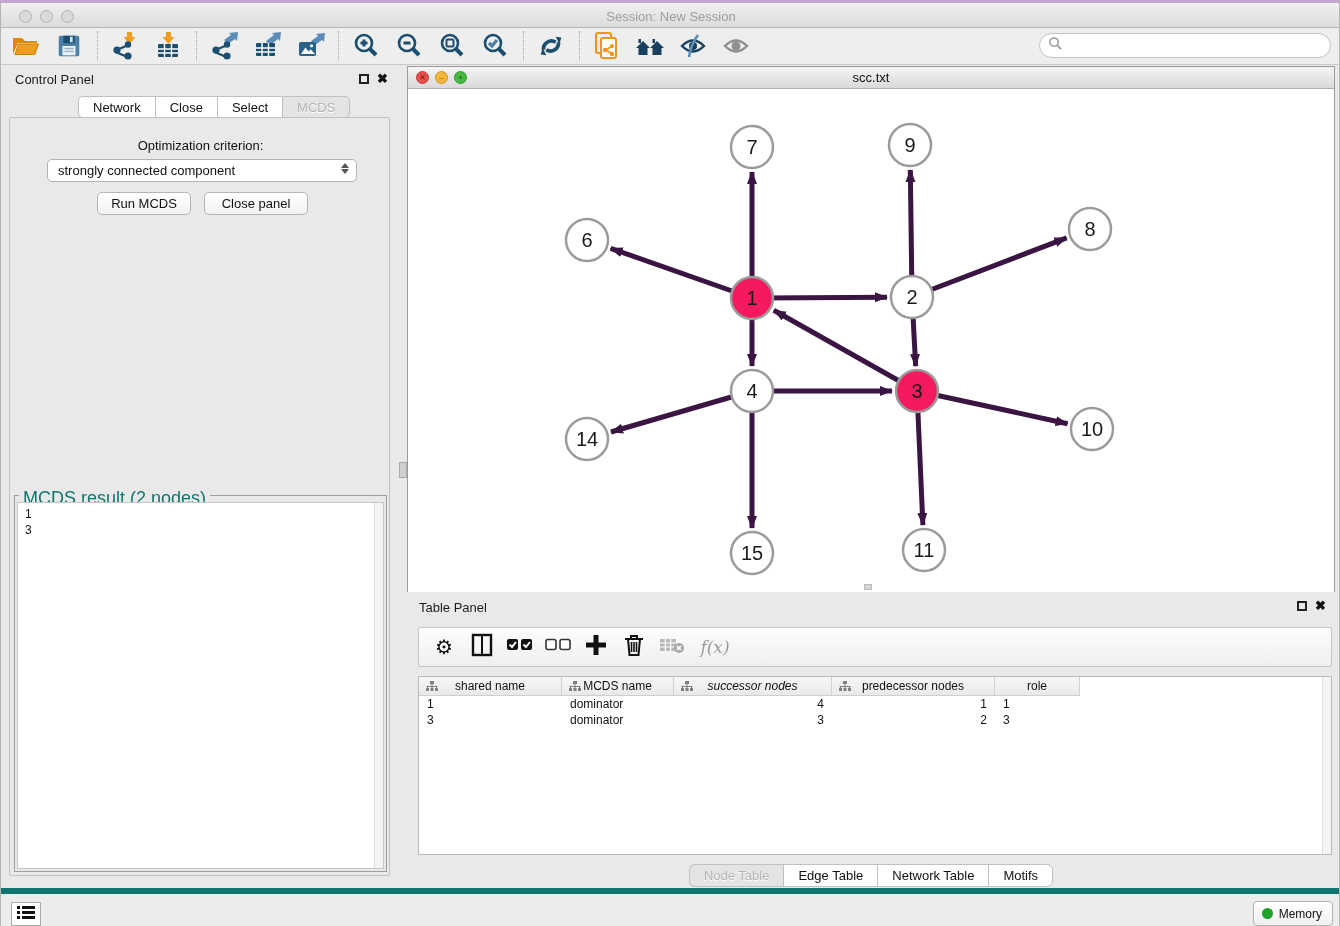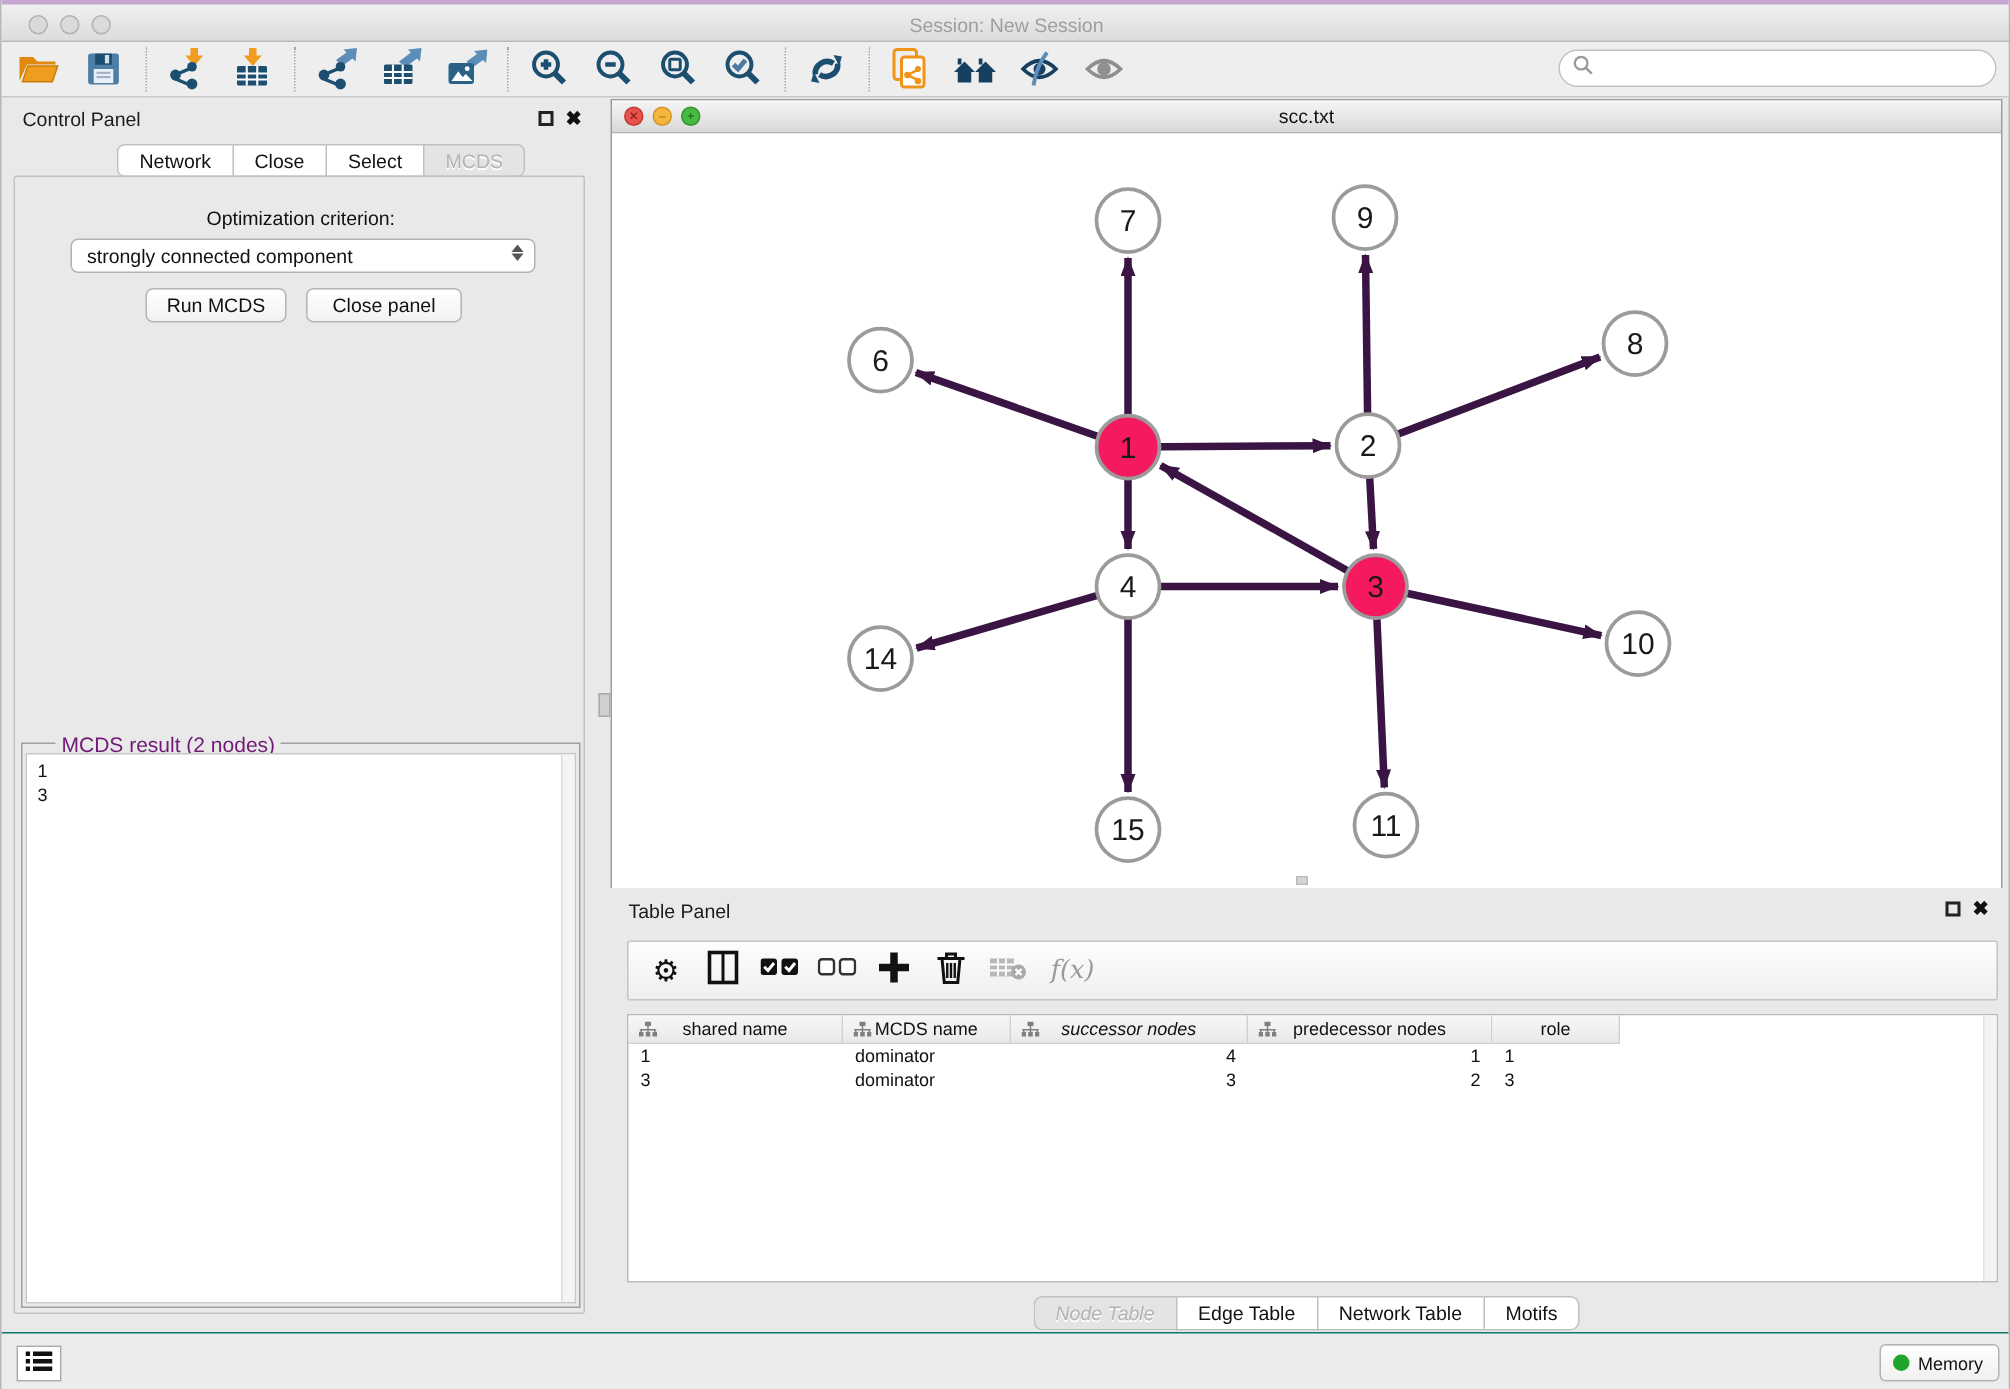--- a/index.html
+++ b/index.html
@@ -72,21 +72,21 @@
   .cp-btn {
     position:absolute; top:74px; height:23px; background:linear-gradient(#ffffff,#f2f2f2);
     border:1px solid #b5b5b5; border-radius:5px; font-size:13px; color:#111;
     display:flex; align-items:center; justify-content:center;
   }
   .mcds-group {
     position:absolute; left:4px; top:377px; width:373px; height:377px;
     border:1px solid #9f9f9f; background:#e9e9e9;
   }
   .mcds-legend {
-    position:absolute; left:22px; top:-8px; background:#e9e9e9; padding:0 4px; font-size:14px; color:#701a75;
+    position:absolute; left:4px; top:-8px; background:#e9e9e9; padding:0 4px; font-size:18px; color:#0f766e;
   }
   .mcds-text {
     position:absolute; left:2px; top:6px; right:2px; bottom:2px; background:#fff;
     border:1px solid #c7c7c7; font-size:12px; color:#111; padding:3px 0 0 7px; line-height:16px;
   }
   .mcds-scroll {
     position:absolute; right:0; top:0; bottom:0; width:9px; background:#f4f4f4; border-left:1px solid #dcdcdc;
   }
   .splitter-handle {
     position:absolute; left:398px; top:462px; width:8px; height:16px;
@@ -125,26 +125,26 @@
     display:flex; align-items:center; justify-content:center; gap:0; position:relative;
   }
   .th .colicon { position:absolute; left:7px; top:4px; }
   .th-fill { flex:1; background:#fff; }
   .trow { display:flex; height:16px; font-size:12px; color:#111; }
   .td { padding:0 8px; display:flex; align-items:center; }
   .td.right { justify-content:flex-end; }
   .tp-scroll { position:absolute; right:0; top:0; bottom:0; width:9px; background:#f4f4f4; border-left:1px solid #e0e0e0; }
   .tp-tabs { position:absolute; left:406px; top:864px; width:928px; display:flex; justify-content:center; }
   .tp-tabs .tabbtn { height:23px; }
-  .tp-tabs .tabbtn:first-child { border-radius:6px 0 0 6px;font-style:italic; }
+  .tp-tabs .tabbtn:first-child { border-radius:6px 0 0 6px; }
   .tp-tabs .tabbtn:last-child  { border-radius:0 6px 6px 0; border-right:1px solid #c0c0c0; }
   
   .statusbar {
     position:absolute; left:0; bottom:0; width:1340px; height:38px;
-    background:#ececec; border-top:1px solid #0f766e;
+    background:#ececec; border-top:6px solid #0f766e;
   }
   .list-btn {
     position:absolute; left:10px; top:8px; width:30px; height:24px;
     background:#fff; border:1px solid #ababab; display:flex; align-items:center; justify-content:center;
   }
   .memory-btn {
     position:absolute; right:8px; top:7px; height:25px; padding:0 10px 0 8px;
     background:linear-gradient(#fff,#f0f0f0); border:1px solid #b3b3b3; border-radius:4px;
     display:flex; align-items:center; gap:6px; font-size:12px; color:#111;
   }

